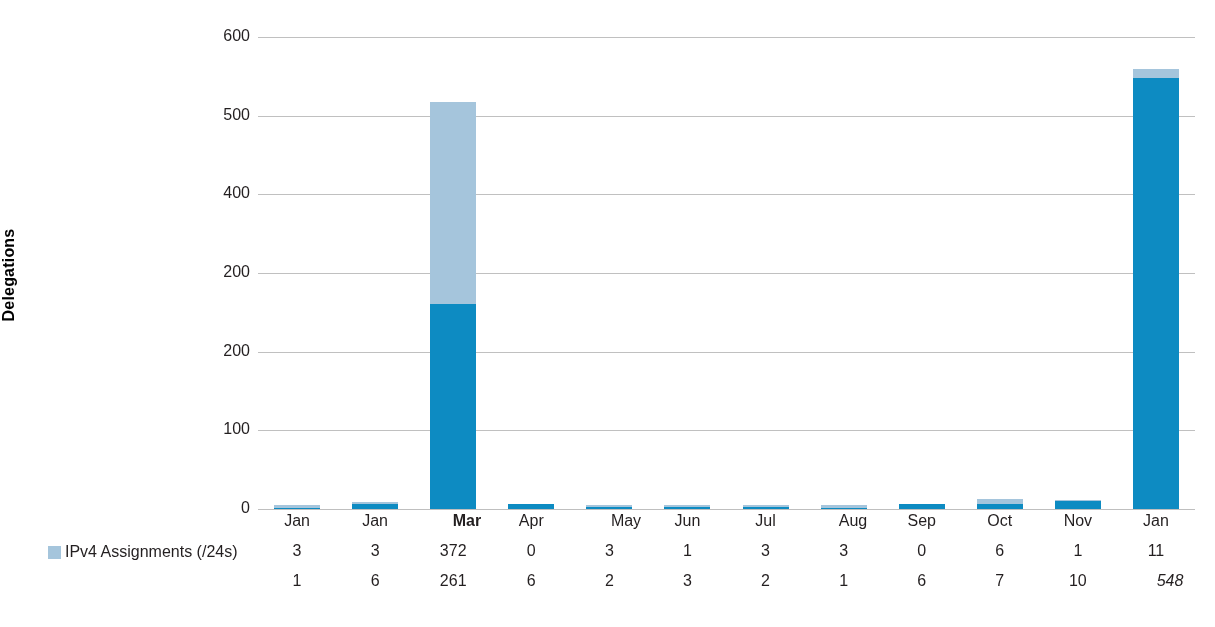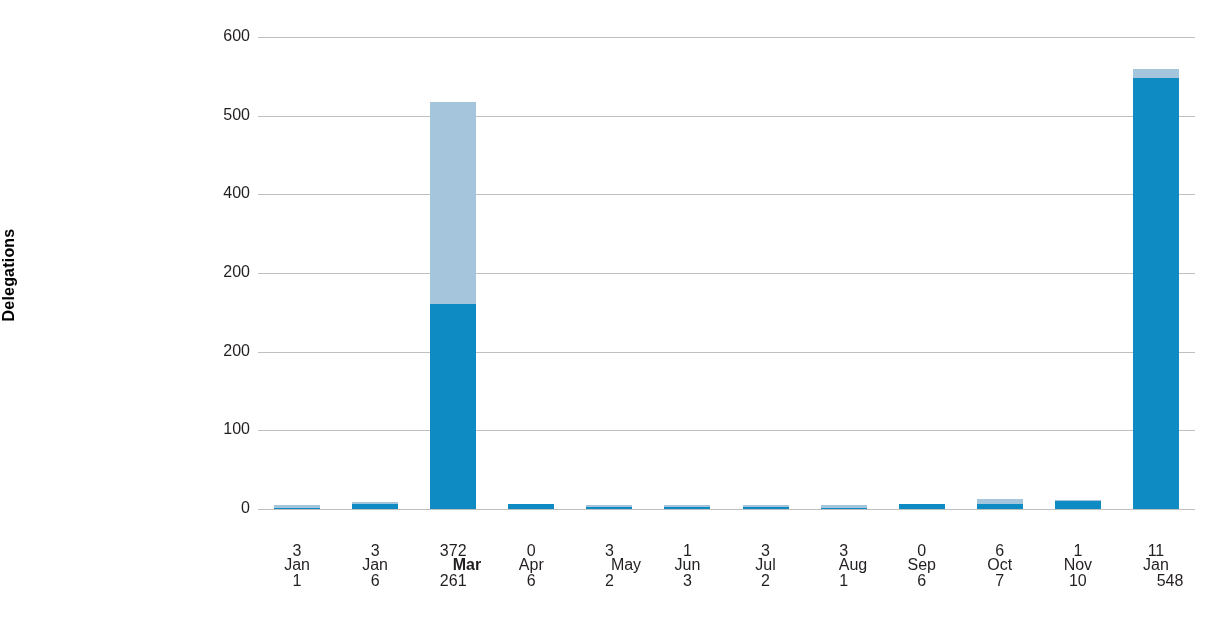--- a/index.html
+++ b/index.html
@@ -100,21 +100,20 @@
   }
   .seg-alloc { bottom: 0; }
 
   
   #catrow {
     position: absolute;
     left: 258px;
     top: 512px;
     width: 937px;
     height: 24px;
-    margin-top: 44px;
   }
   .cat-label {
     position: absolute;
     top: 0;
     width: 78px;
     text-align: center;
     font-size: 16px;
     color: #231f20;
   }
 
@@ -253,20 +252,24 @@
       <div class="cat-label" style="left: 468.542px;">Jul</div>
       <div class="cat-label" style="left: 556px;">Aug</div>
       <div class="cat-label" style="left: 624.708px;">Sep</div>
       <div class="cat-label" style="left: 702.792px;">Oct</div>
       <div class="cat-label" style="left: 780.875px;">Nov</div>
       <div class="cat-label" style="left: 858.958px;">Jan</div>
     </div>
 
   <div id="table-rows">
       <div class="trow" style="top: 0px;">
+        <div class="row-legend">
+          <span class="swatch" style="background: rgb(165, 197, 220);"></span>
+          <span class="row-label">IPv4 Assignments (/24s)</span>
+        </div>
         <div class="cell" style="left: 258.042px;">3</div>
         <div class="cell" style="left: 336.125px;">3</div>
         <div class="cell" style="left: 414.208px;">372</div>
         <div class="cell" style="left: 492.292px;">0</div>
         <div class="cell" style="left: 570.375px;">3</div>
         <div class="cell" style="left: 648.458px;">1</div>
         <div class="cell" style="left: 726.542px;">3</div>
         <div class="cell" style="left: 804.625px;">3</div>
         <div class="cell" style="left: 882.708px;">0</div>
         <div class="cell" style="left: 960.792px;">6</div>
@@ -278,17 +281,17 @@
         <div class="cell" style="left: 336.125px;">6</div>
         <div class="cell" style="left: 414.208px;">261</div>
         <div class="cell" style="left: 492.292px;">6</div>
         <div class="cell" style="left: 570.375px;">2</div>
         <div class="cell" style="left: 648.458px;">3</div>
         <div class="cell" style="left: 726.542px;">2</div>
         <div class="cell" style="left: 804.625px;">1</div>
         <div class="cell" style="left: 882.708px;">6</div>
         <div class="cell" style="left: 960.792px;">7</div>
         <div class="cell" style="left: 1038.88px;">10</div>
-        <div class="cell" style="left: 1131px;">548</div>
+        <div class="cell" style="left: 1131px; font-style: italic;">548</div>
       </div>
     </div>
 
 </div>
 
 </body></html>

